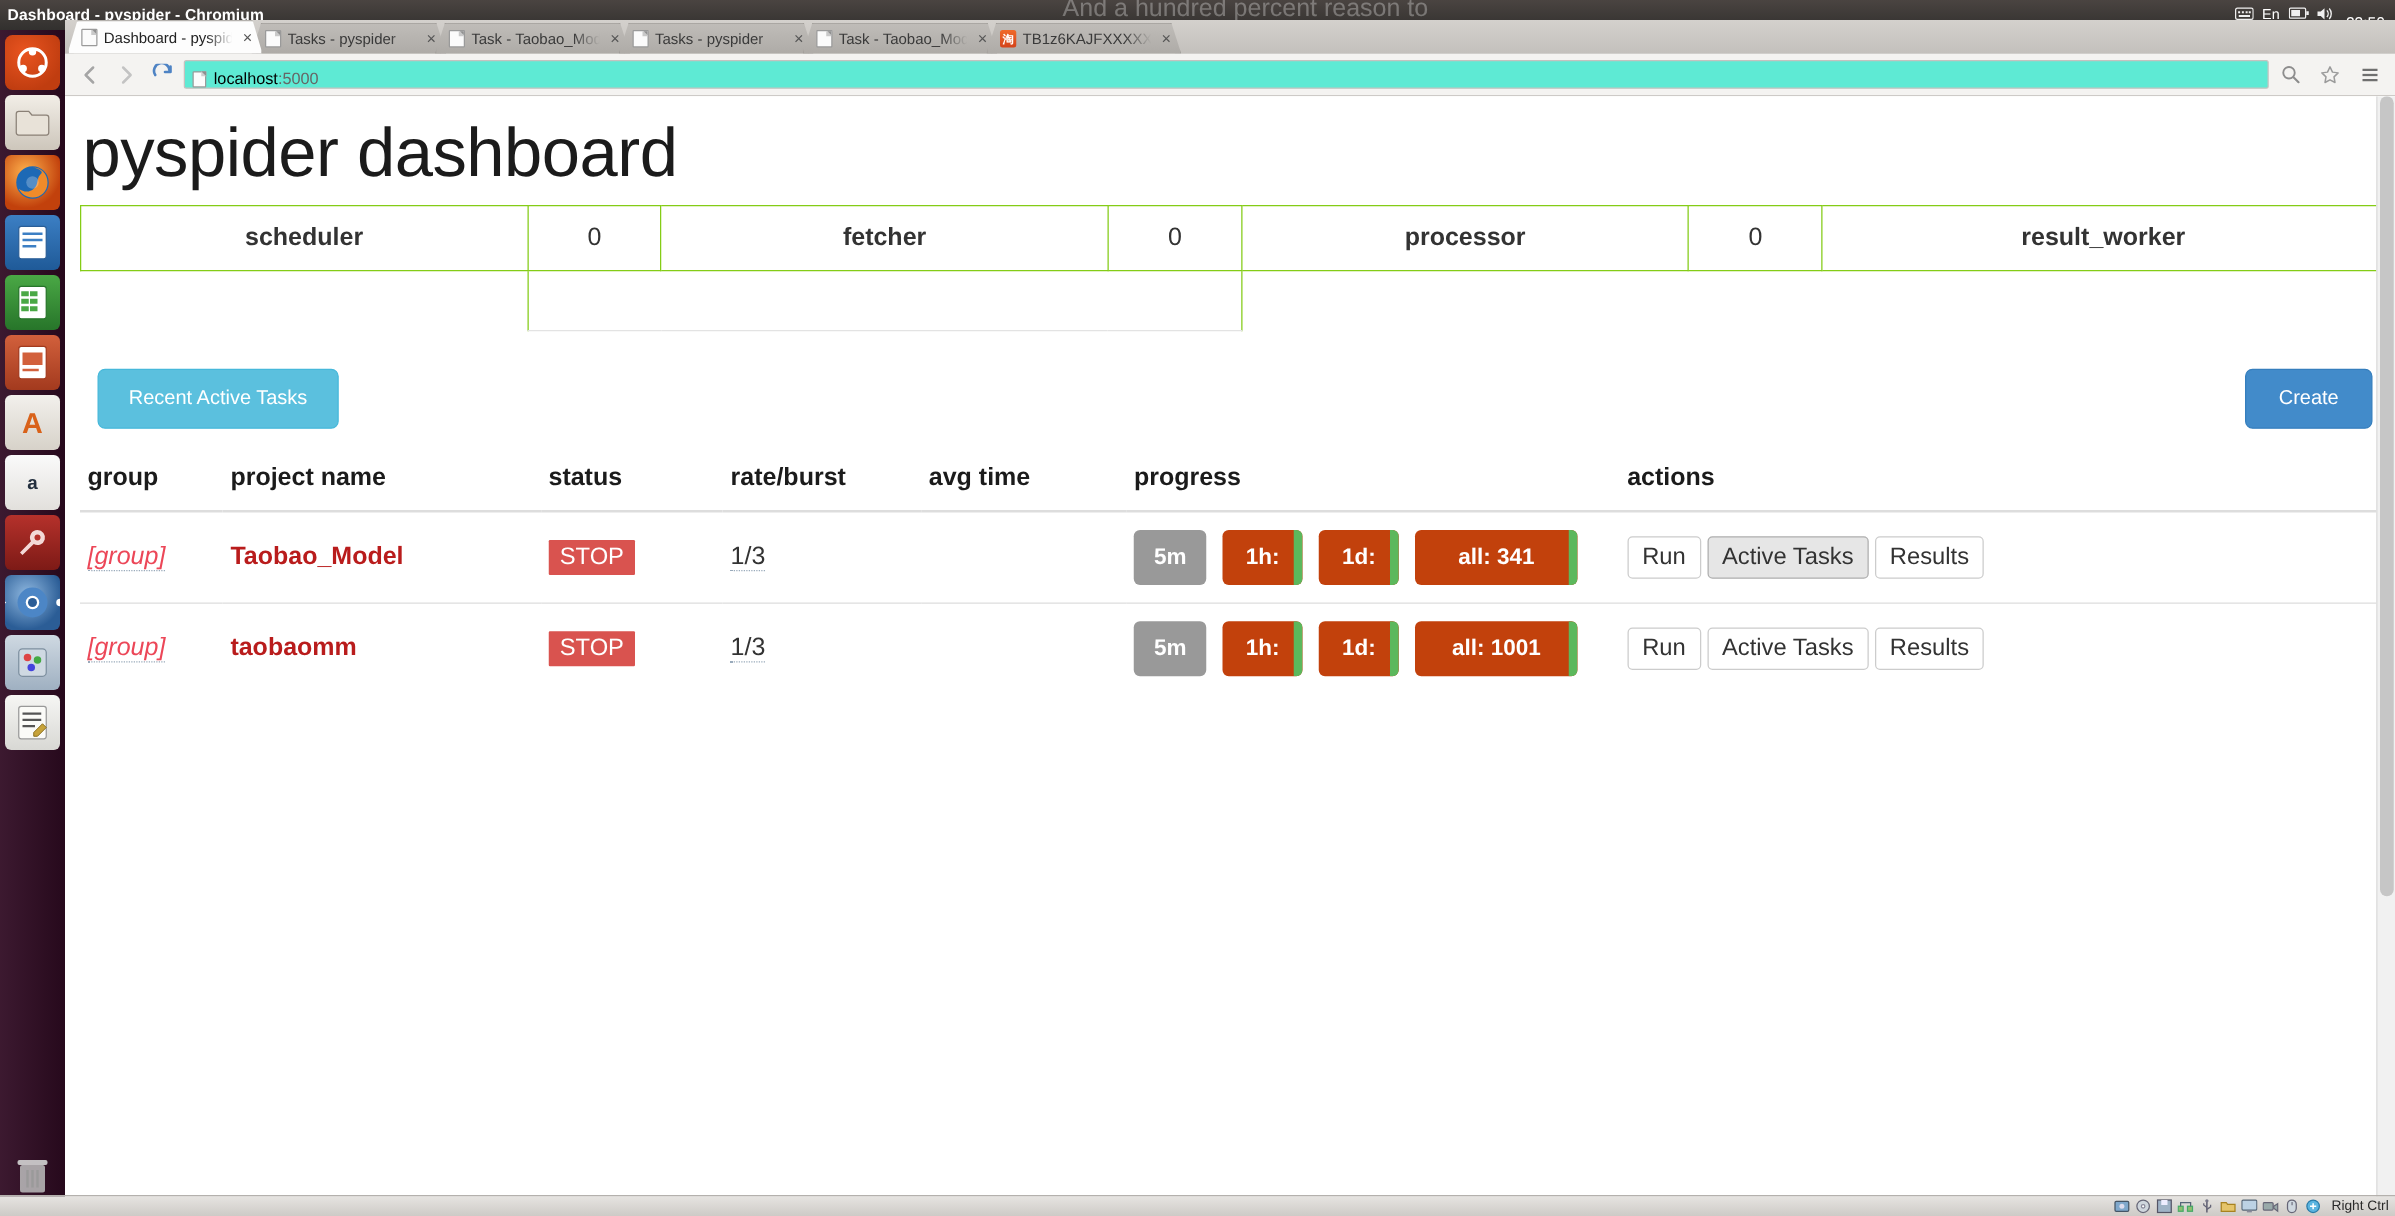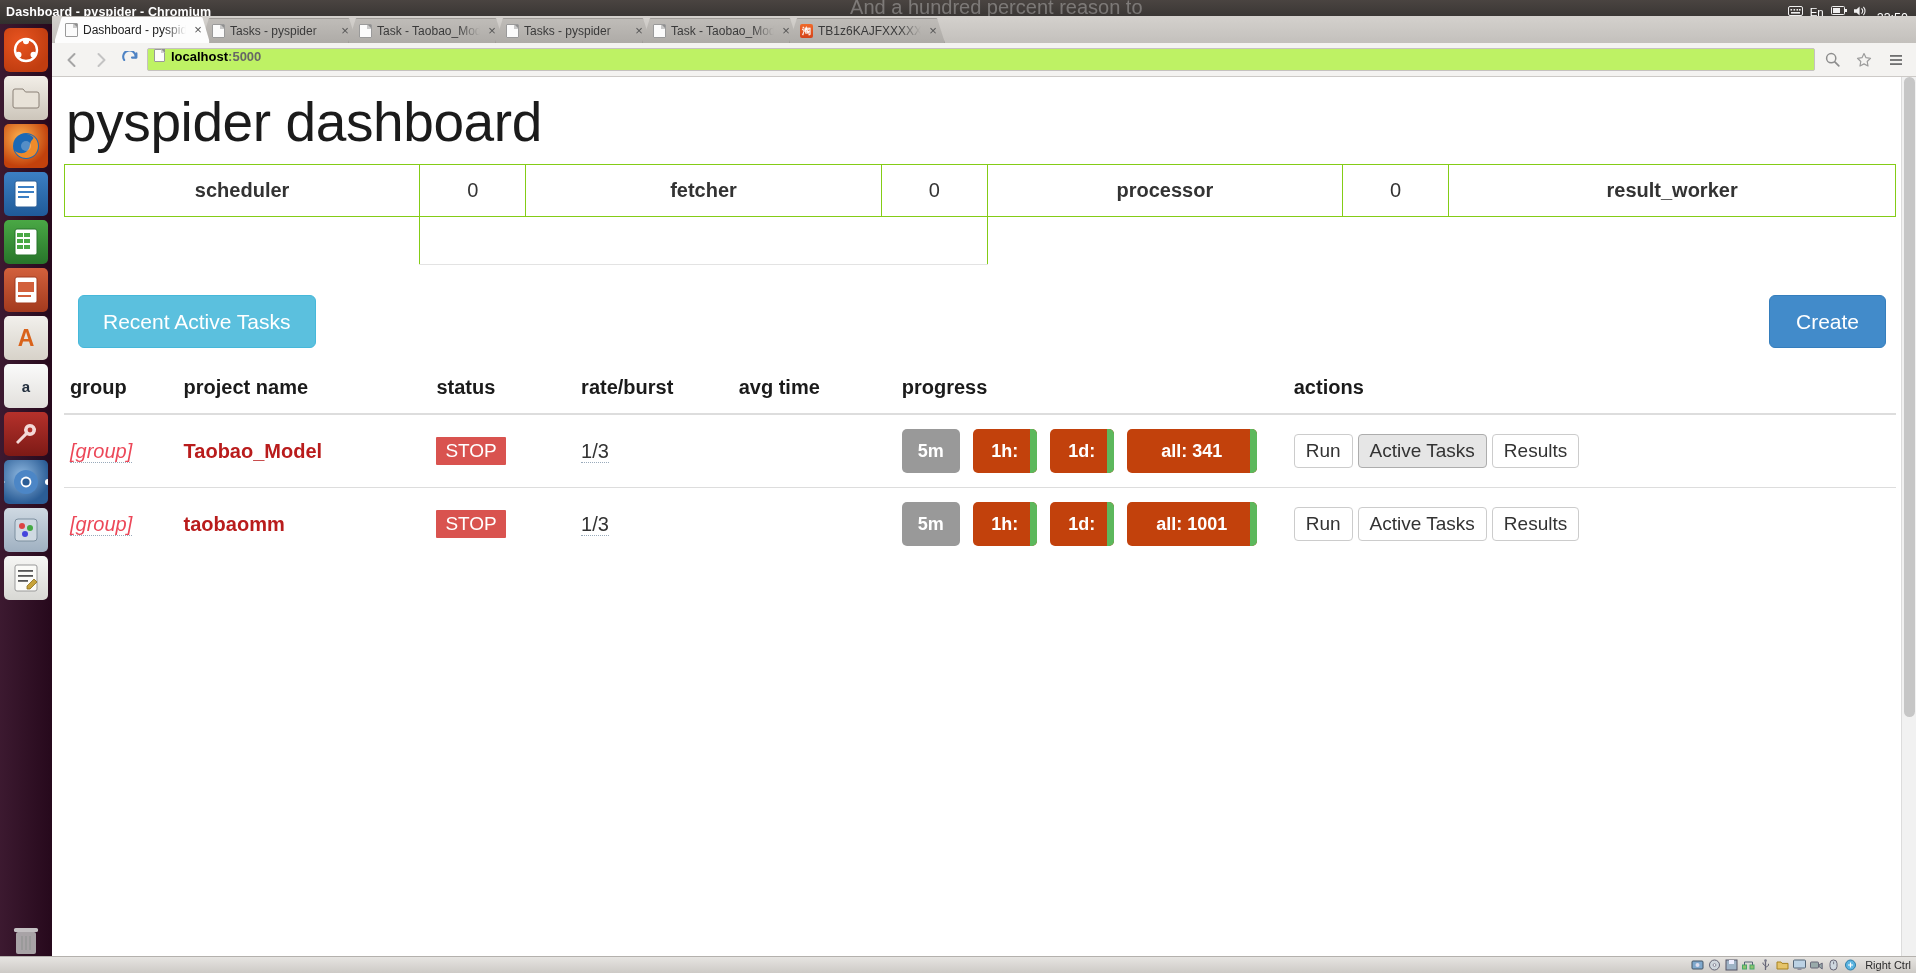--- a/index.html
+++ b/index.html
@@ -125,43 +125,43 @@
     height: 34px; background: #f4f3f1;
     border-bottom: 1px solid #cdcac7;
     display: flex; align-items: center; padding: 0 8px; gap: 5px;
   }
   .nav-btn {
     width: 24px; height: 24px; display: flex; align-items: center; justify-content: center;
     color: #9a9a9a;
   }
   .nav-btn.reload { color: #4e83c4; }
   .omnibox {
-    flex: 1 1 auto; height: 23px; background: #bef264;
+    flex: 1 1 auto; height: 23px; background: #5eead4;
     border: 1px solid #c5c2bf; border-radius: 2px;
-    display: flex; align-items: flex-start; padding: 0 6px; gap: 6px;
-    font-size: 13px; color: #333; font-weight: bold;
+    display: flex; align-items: flex-end; padding: 0 6px; gap: 6px;
+    font-size: 13px; color: #333;
   }
   .omni-ic {
     width: 11px; height: 13px; background: #fcfcfc; border: 1px solid #9a9a9a;
     border-radius: 1px; position: relative; flex: 0 0 auto;
   }
   .omni-ic:after {
     content:''; position:absolute; right:-1px; top:-1px;
     border-width: 0 4px 4px 0; border-style: solid; border-color: #cfcfcf #8f8f8f;
   }
   .omni-url .host { color: #000; }
   .omni-url .rest { color: #666; }
   .omni-right { display: flex; align-items: center; gap: 8px; color: #9b9b9b; }
 
   
   .page {
     position: relative; width: 1864px; height: 896px; background: #fff;
     overflow: hidden;
   }
-  .container { padding: 0 20px 0 12px; }
+  .container { padding: 0 8px 0 12px; }
   h1.dash-title {
     margin: 18px 0 14px 0; padding: 0 0 0 2px;
     font-size: 55px; font-weight: normal; color: #1b1b1b;
     letter-spacing: -.4px; line-height: 1;
   }
 
   table.counter {
     width: 100%; border-collapse: collapse; table-layout: fixed;
     font-size: 20px; color: #333;
   }
@@ -173,21 +173,21 @@
   table.counter td.lbl { font-weight: bold; }
   .c-w-lbl { width: 19.4%; }
   .c-w-num { width: 5.8%; }
 
   .btnrow {
     display: flex; align-items: center; justify-content: space-between;
     margin: 30px 0 18px 0; padding: 0 10px 0 14px;
   }
   .btn {
     display: inline-block; border-radius: 6px; border: 1px solid transparent;
-    font-size: 21px; line-height: 1.1; cursor: pointer;
+    font-size: 16px; line-height: 1.1; cursor: pointer;
     font-family: "Liberation Sans", sans-serif;
   }
   .btn-info {
     background: #5bc0de; border-color: #46b8da; color: #fff;
     padding: 14px 24px;
   }
   .btn-primary {
     background: #428bca; border-color: #357ebd; color: #fff;
     padding: 14px 26px;
   }

